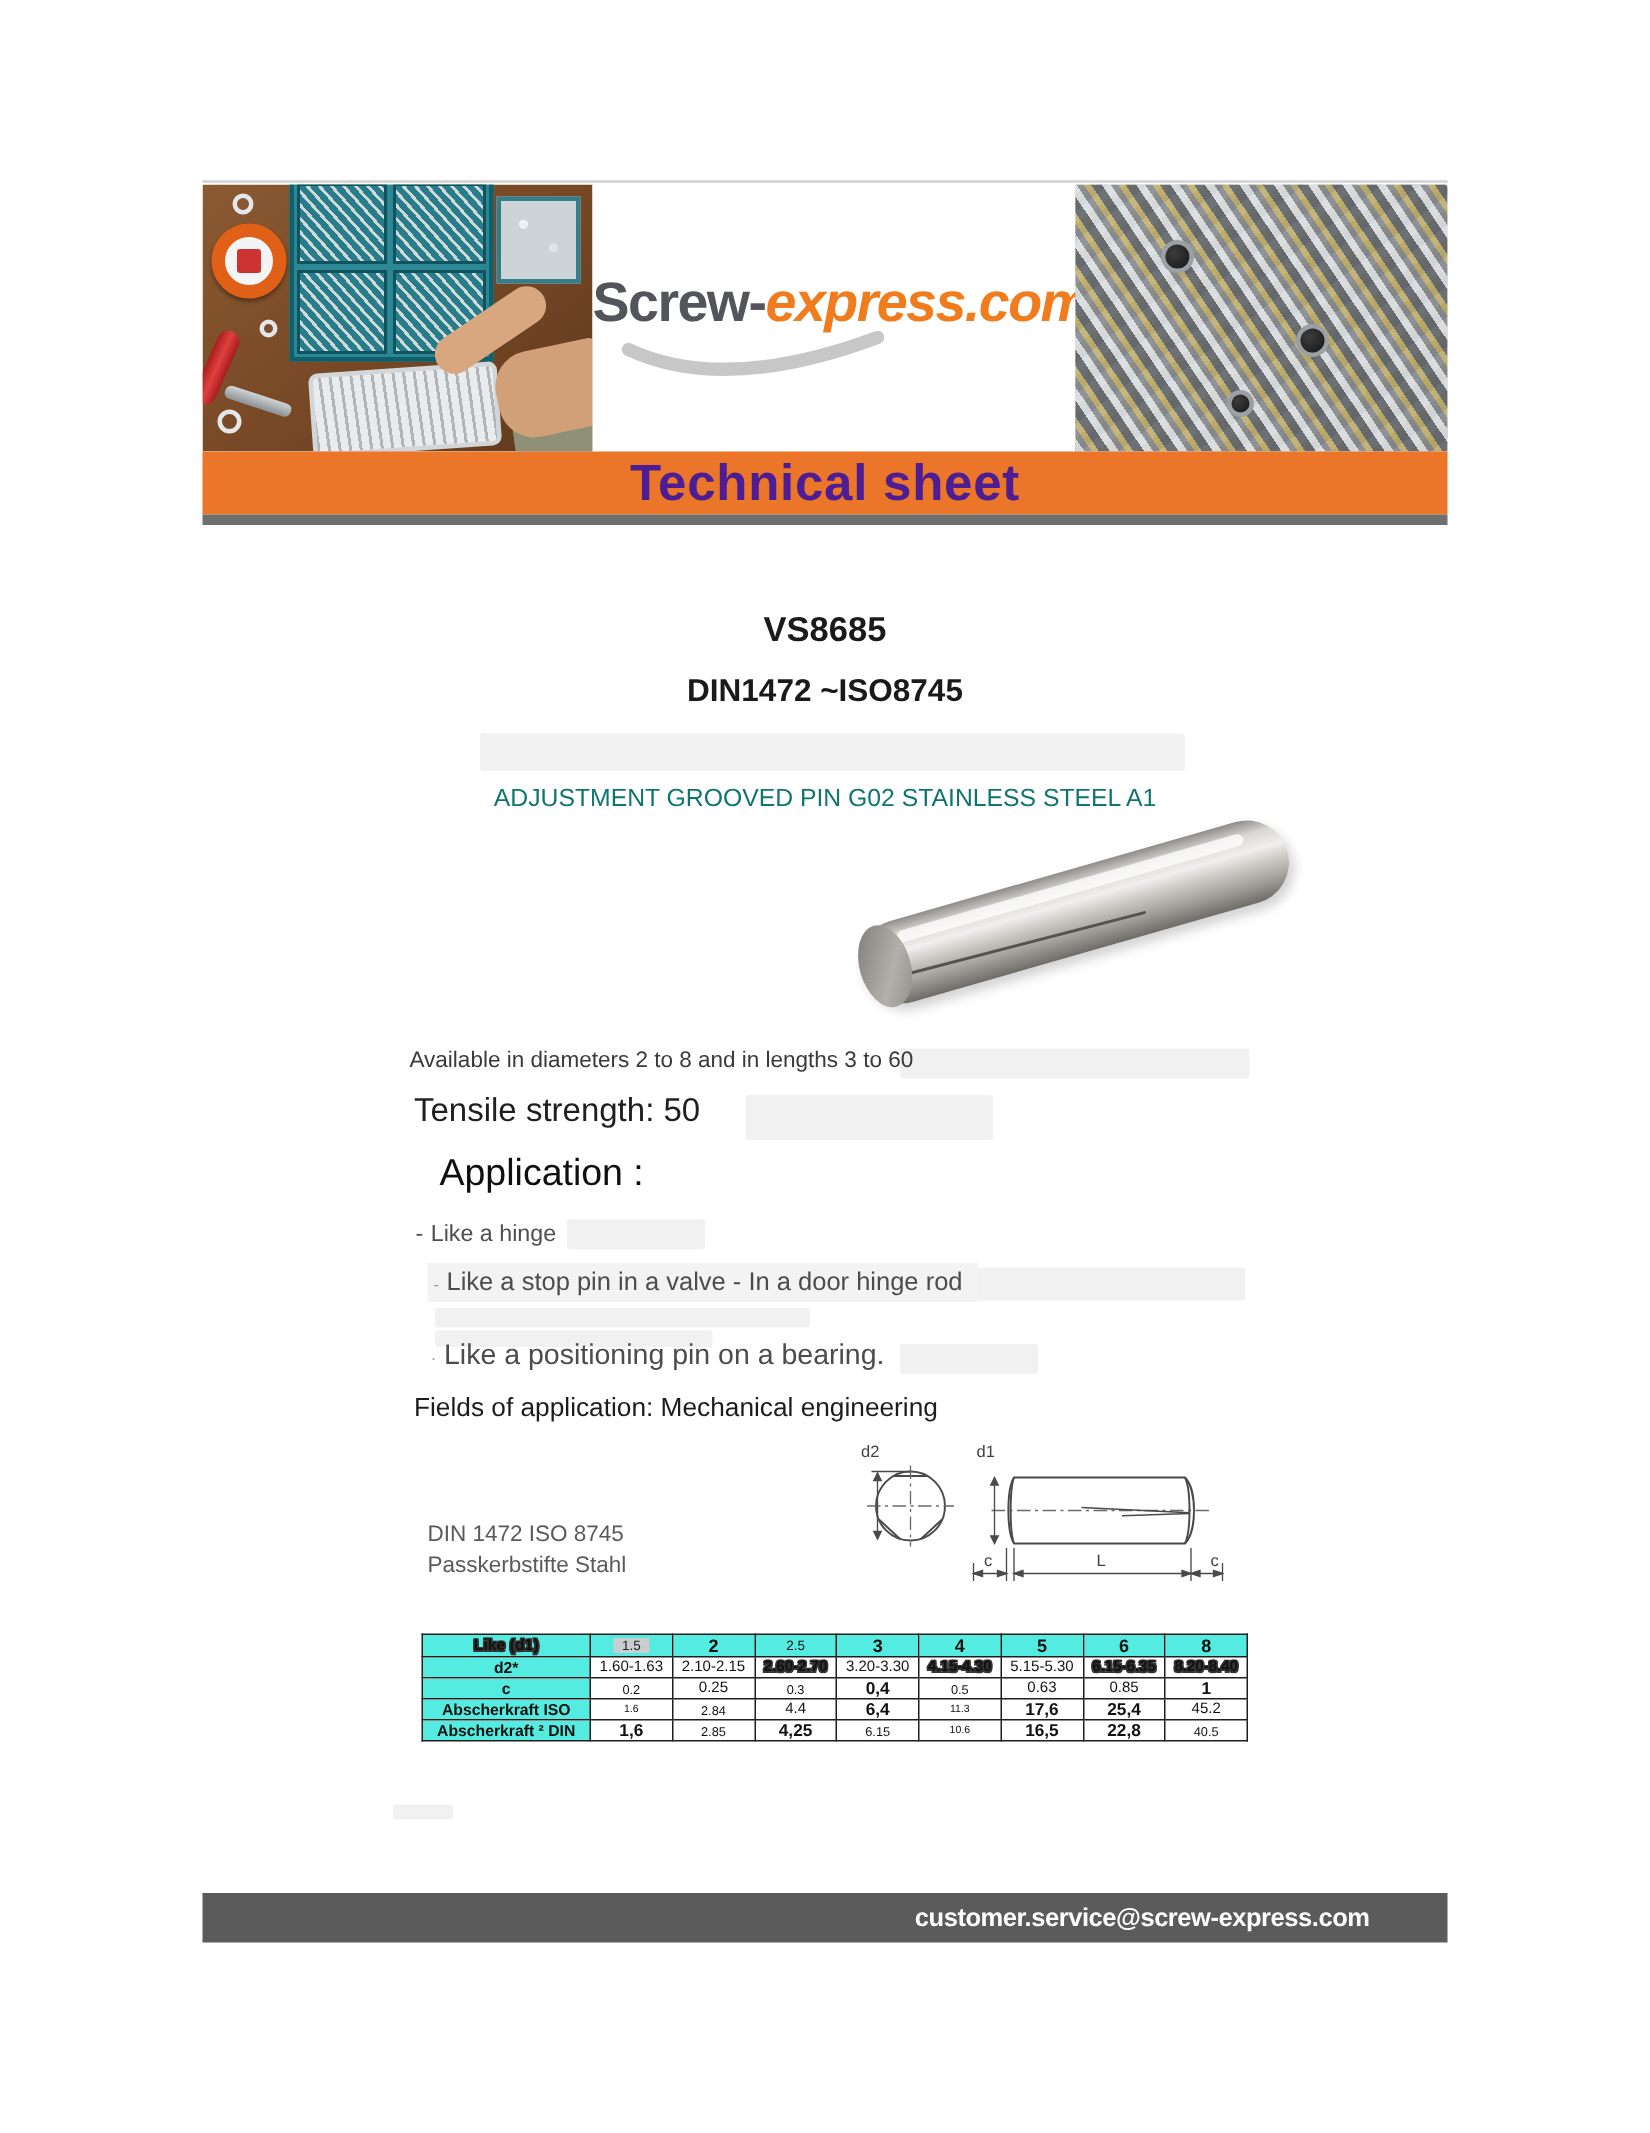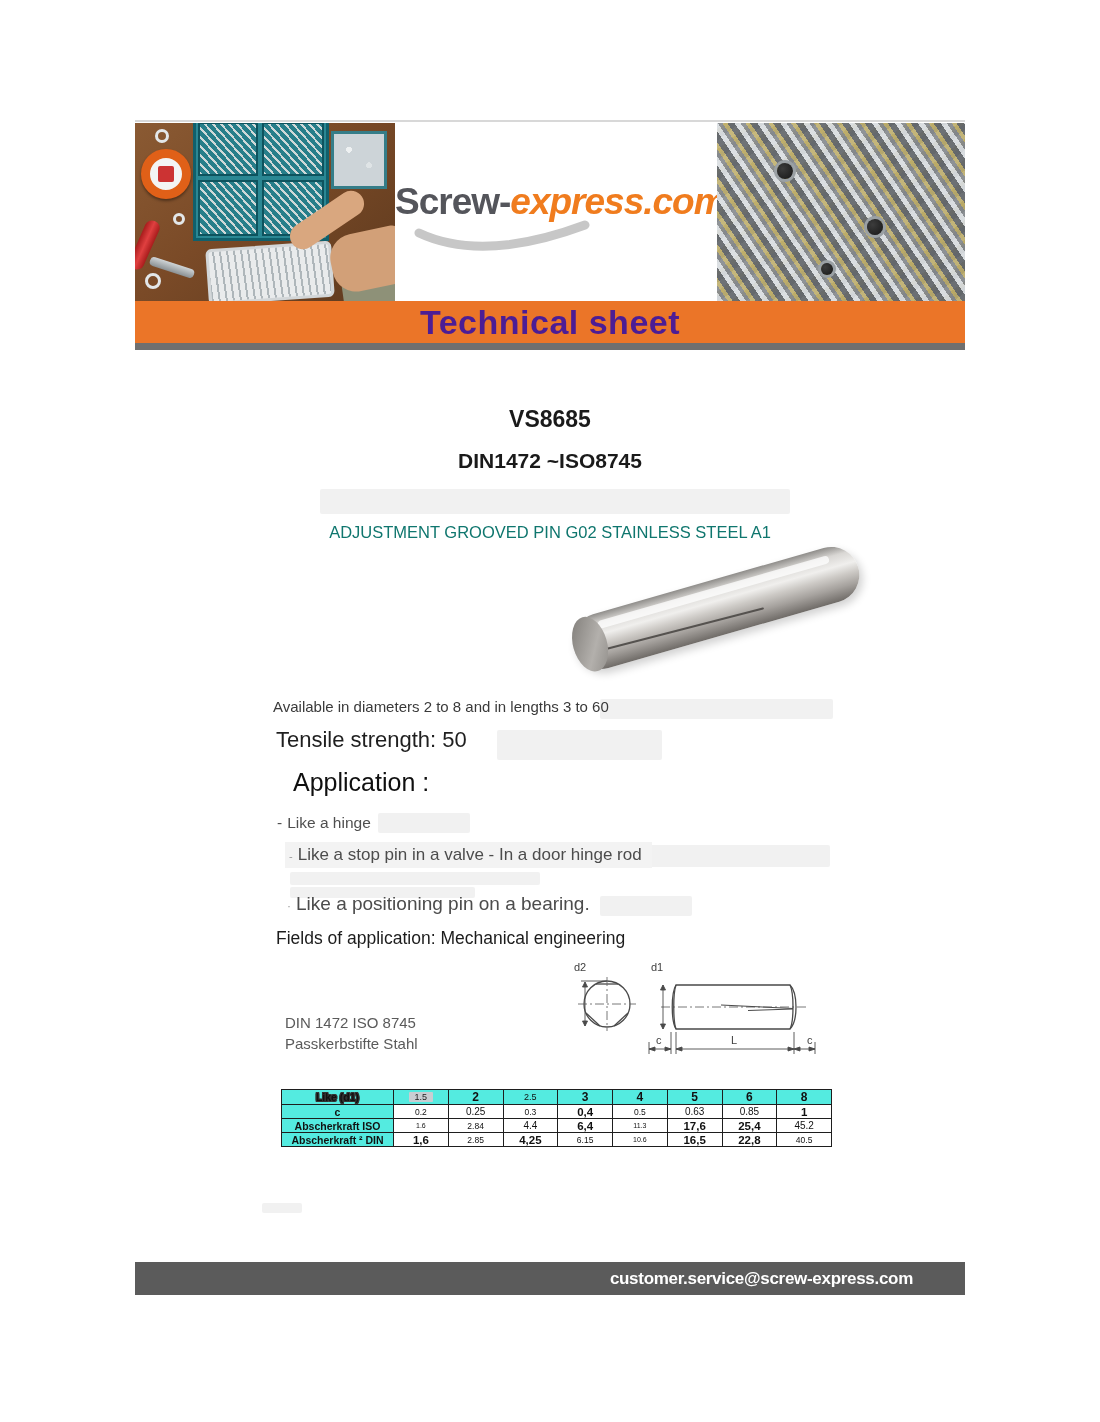--- a/index.html
+++ b/index.html
@@ -238,20 +238,31 @@
         <td class="c-headsm"><span class="hl">1.5</span></td>
         <td class="c-head">2</td>
         <td class="c-headsm">2.5</td>
         <td class="c-head">3</td>
         <td class="c-head">4</td>
         <td class="c-head">5</td>
         <td class="c-head">6</td>
         <td class="c-head">8</td>
       </tr>
       <tr>
+        <td class="c-label">d2*</td>
+        <td class="c-norm">1.60-1.63</td>
+        <td class="c-norm">2.10-2.15</td>
+        <td class="c-outl">2.60-2.70</td>
+        <td class="c-norm">3.20-3.30</td>
+        <td class="c-outl">4.15-4.30</td>
+        <td class="c-norm">5.15-5.30</td>
+        <td class="c-outl">6.15-6.35</td>
+        <td class="c-outl">8.20-8.40</td>
+      </tr>
+      <tr>
         <td class="c-label">c</td>
         <td class="c-small">0.2</td>
         <td class="c-norm">0.25</td>
         <td class="c-small">0.3</td>
         <td class="c-big">0,4</td>
         <td class="c-small">0.5</td>
         <td class="c-norm">0.63</td>
         <td class="c-norm">0.85</td>
         <td class="c-big">1</td>
       </tr>

